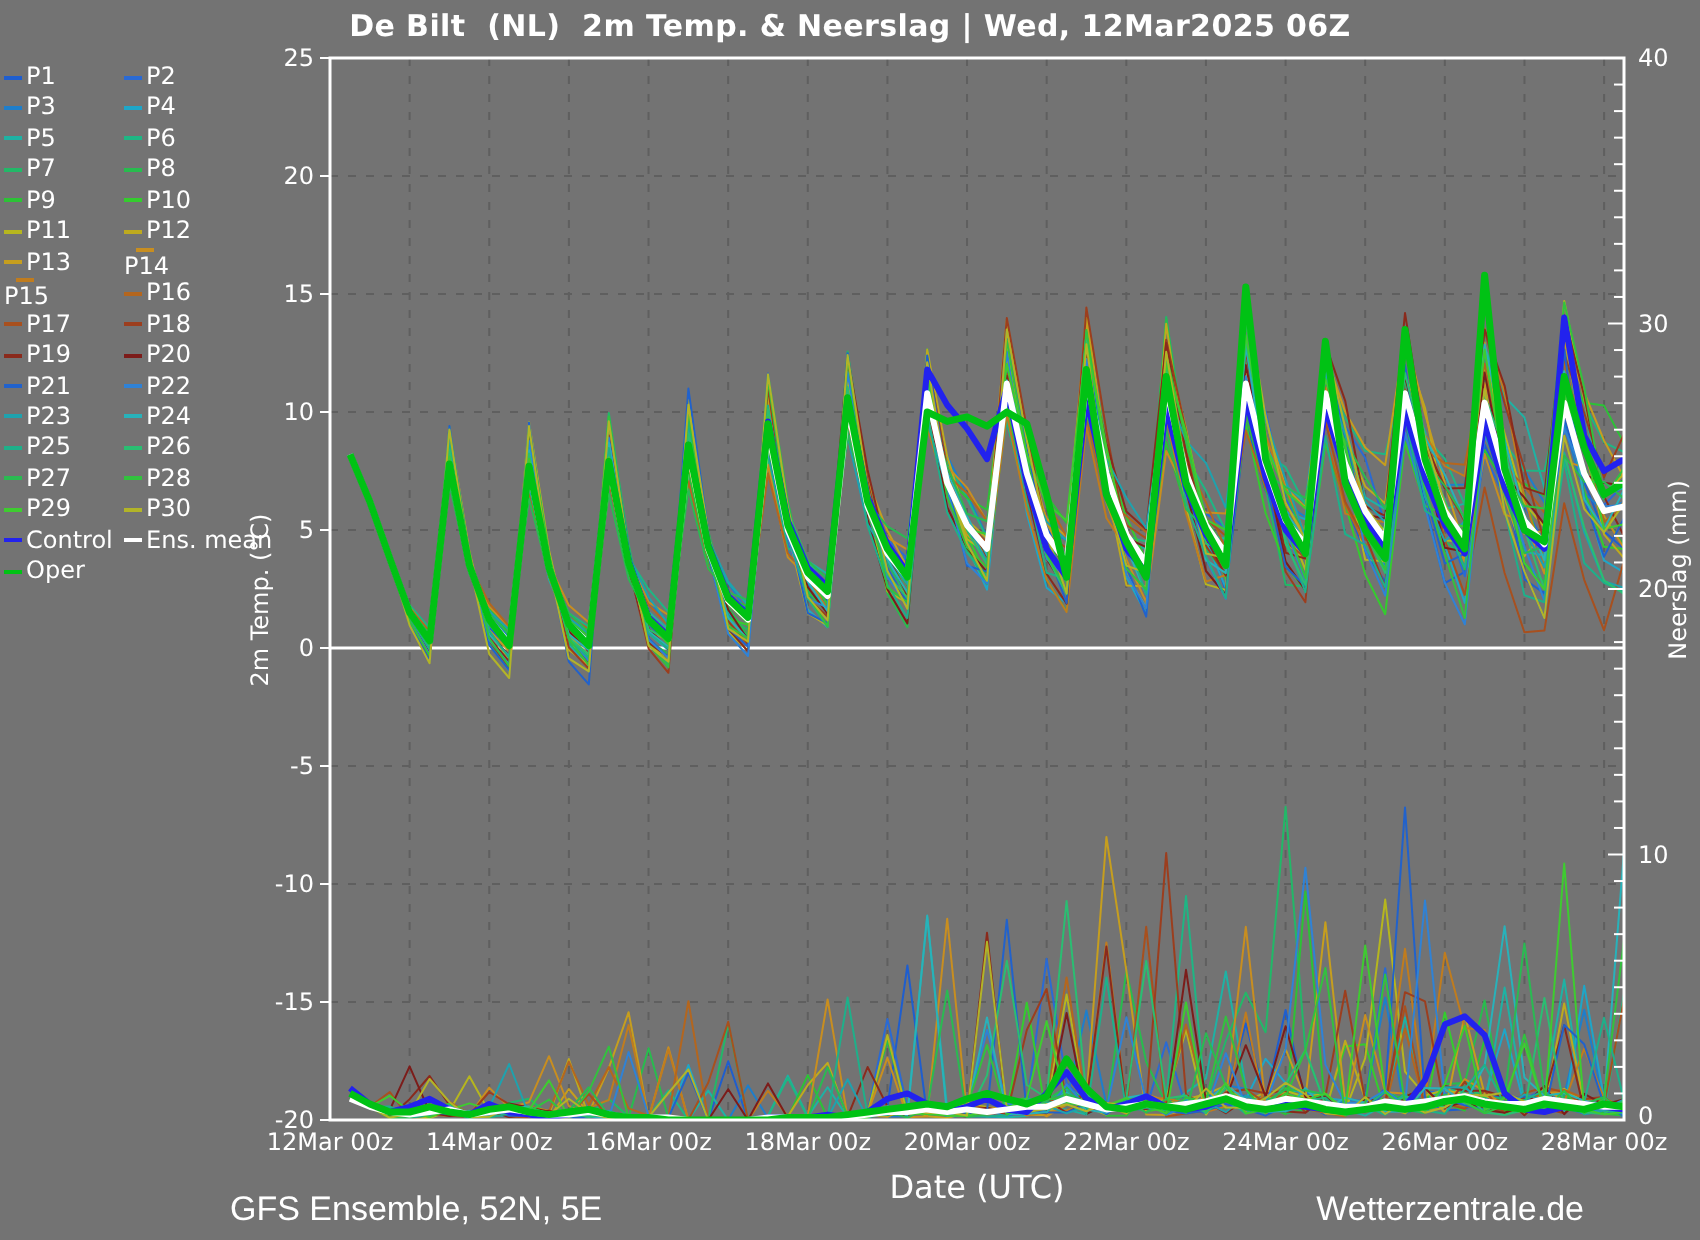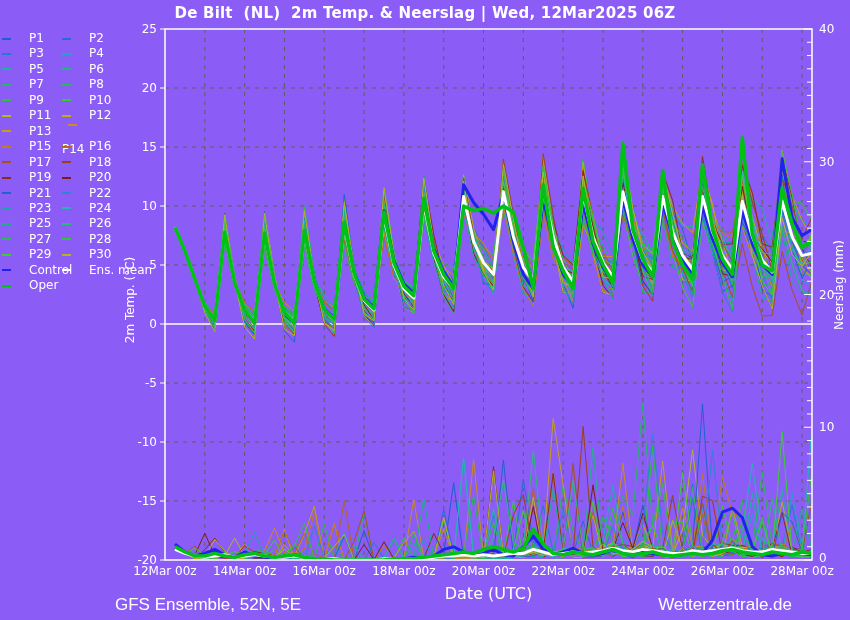--- a/index.html
+++ b/index.html
@@ -1,21 +1,21 @@
 <!DOCTYPE html>
 <html><head>
 <meta charset="utf-8">
 <style>
   html,body{margin:0;padding:0;background:#000;}
-  .page{position:relative;width:850px;height:620px;background:#8b5cf6;overflow:hidden;
+  .page{position:relative;width:850px;height:620px;background:#737373;overflow:hidden;
         font-family:"DejaVu Sans",sans-serif;color:#fff;}
   .title{position:absolute;top:4px;left:0;width:100%;text-align:center;
          font-size:15px;font-weight:bold;letter-spacing:.2px;white-space:pre;}
   .legend{position:absolute;left:2px;top:31px;width:150px;}
-  .legend-item{position:absolute;height:15px;display:flex;align-items:center;gap:16px;}
+  .legend-item{position:absolute;height:15px;display:flex;align-items:center;}
   .legend-swatch{display:inline-block;width:9px;height:2px;margin-right:2px;flex:0 0 auto;}
   .legend-label{font-size:12px;line-height:15px;white-space:nowrap;}
   .ylabel{position:absolute;font-size:12px;white-space:nowrap;}
   .ylabel-left{left:130px;top:300px;transform:translate(-50%,-50%) rotate(-90deg);}
   .ylabel-right{left:839px;top:285px;transform:translate(-50%,-50%) rotate(-90deg);}
   .xlabel{position:absolute;top:584px;left:165px;width:647px;text-align:center;font-size:16px;}
   .footer{position:absolute;top:595px;font-size:17px;
           font-family:"Liberation Sans",sans-serif;}
   .footer-left{left:115px;}
   .footer-right{right:58px;}
@@ -77,21 +77,21 @@
         <span class="legend-label">P12</span>
       </div>
       <div class="legend-item" style="left: 0px; top: 92.7px;">
         <span class="legend-swatch" style="background: rgb(198, 158, 30);"></span>
         <span class="legend-label">P13</span>
       </div>
       <div class="legend-item" style="left: 60px; top: 92.7px; flex-direction: column;">
         <span class="legend-swatch" style="background: rgb(200, 142, 32);"></span>
         <span class="legend-label">P14</span>
       </div>
-      <div class="legend-item" style="left: 0px; top: 108.15px;">
+      <div class="legend-item" style="left: 0px; top: 108.15px; flex-direction: column;">
         <span class="legend-swatch" style="background: rgb(192, 124, 30);"></span>
         <span class="legend-label">P15</span>
       </div>
       <div class="legend-item" style="left: 60px; top: 108.15px;">
         <span class="legend-swatch" style="background: rgb(180, 102, 30);"></span>
         <span class="legend-label">P16</span>
       </div>
       <div class="legend-item" style="left: 0px; top: 123.6px;">
         <span class="legend-swatch" style="background: rgb(168, 80, 30);"></span>
         <span class="legend-label">P17</span>

